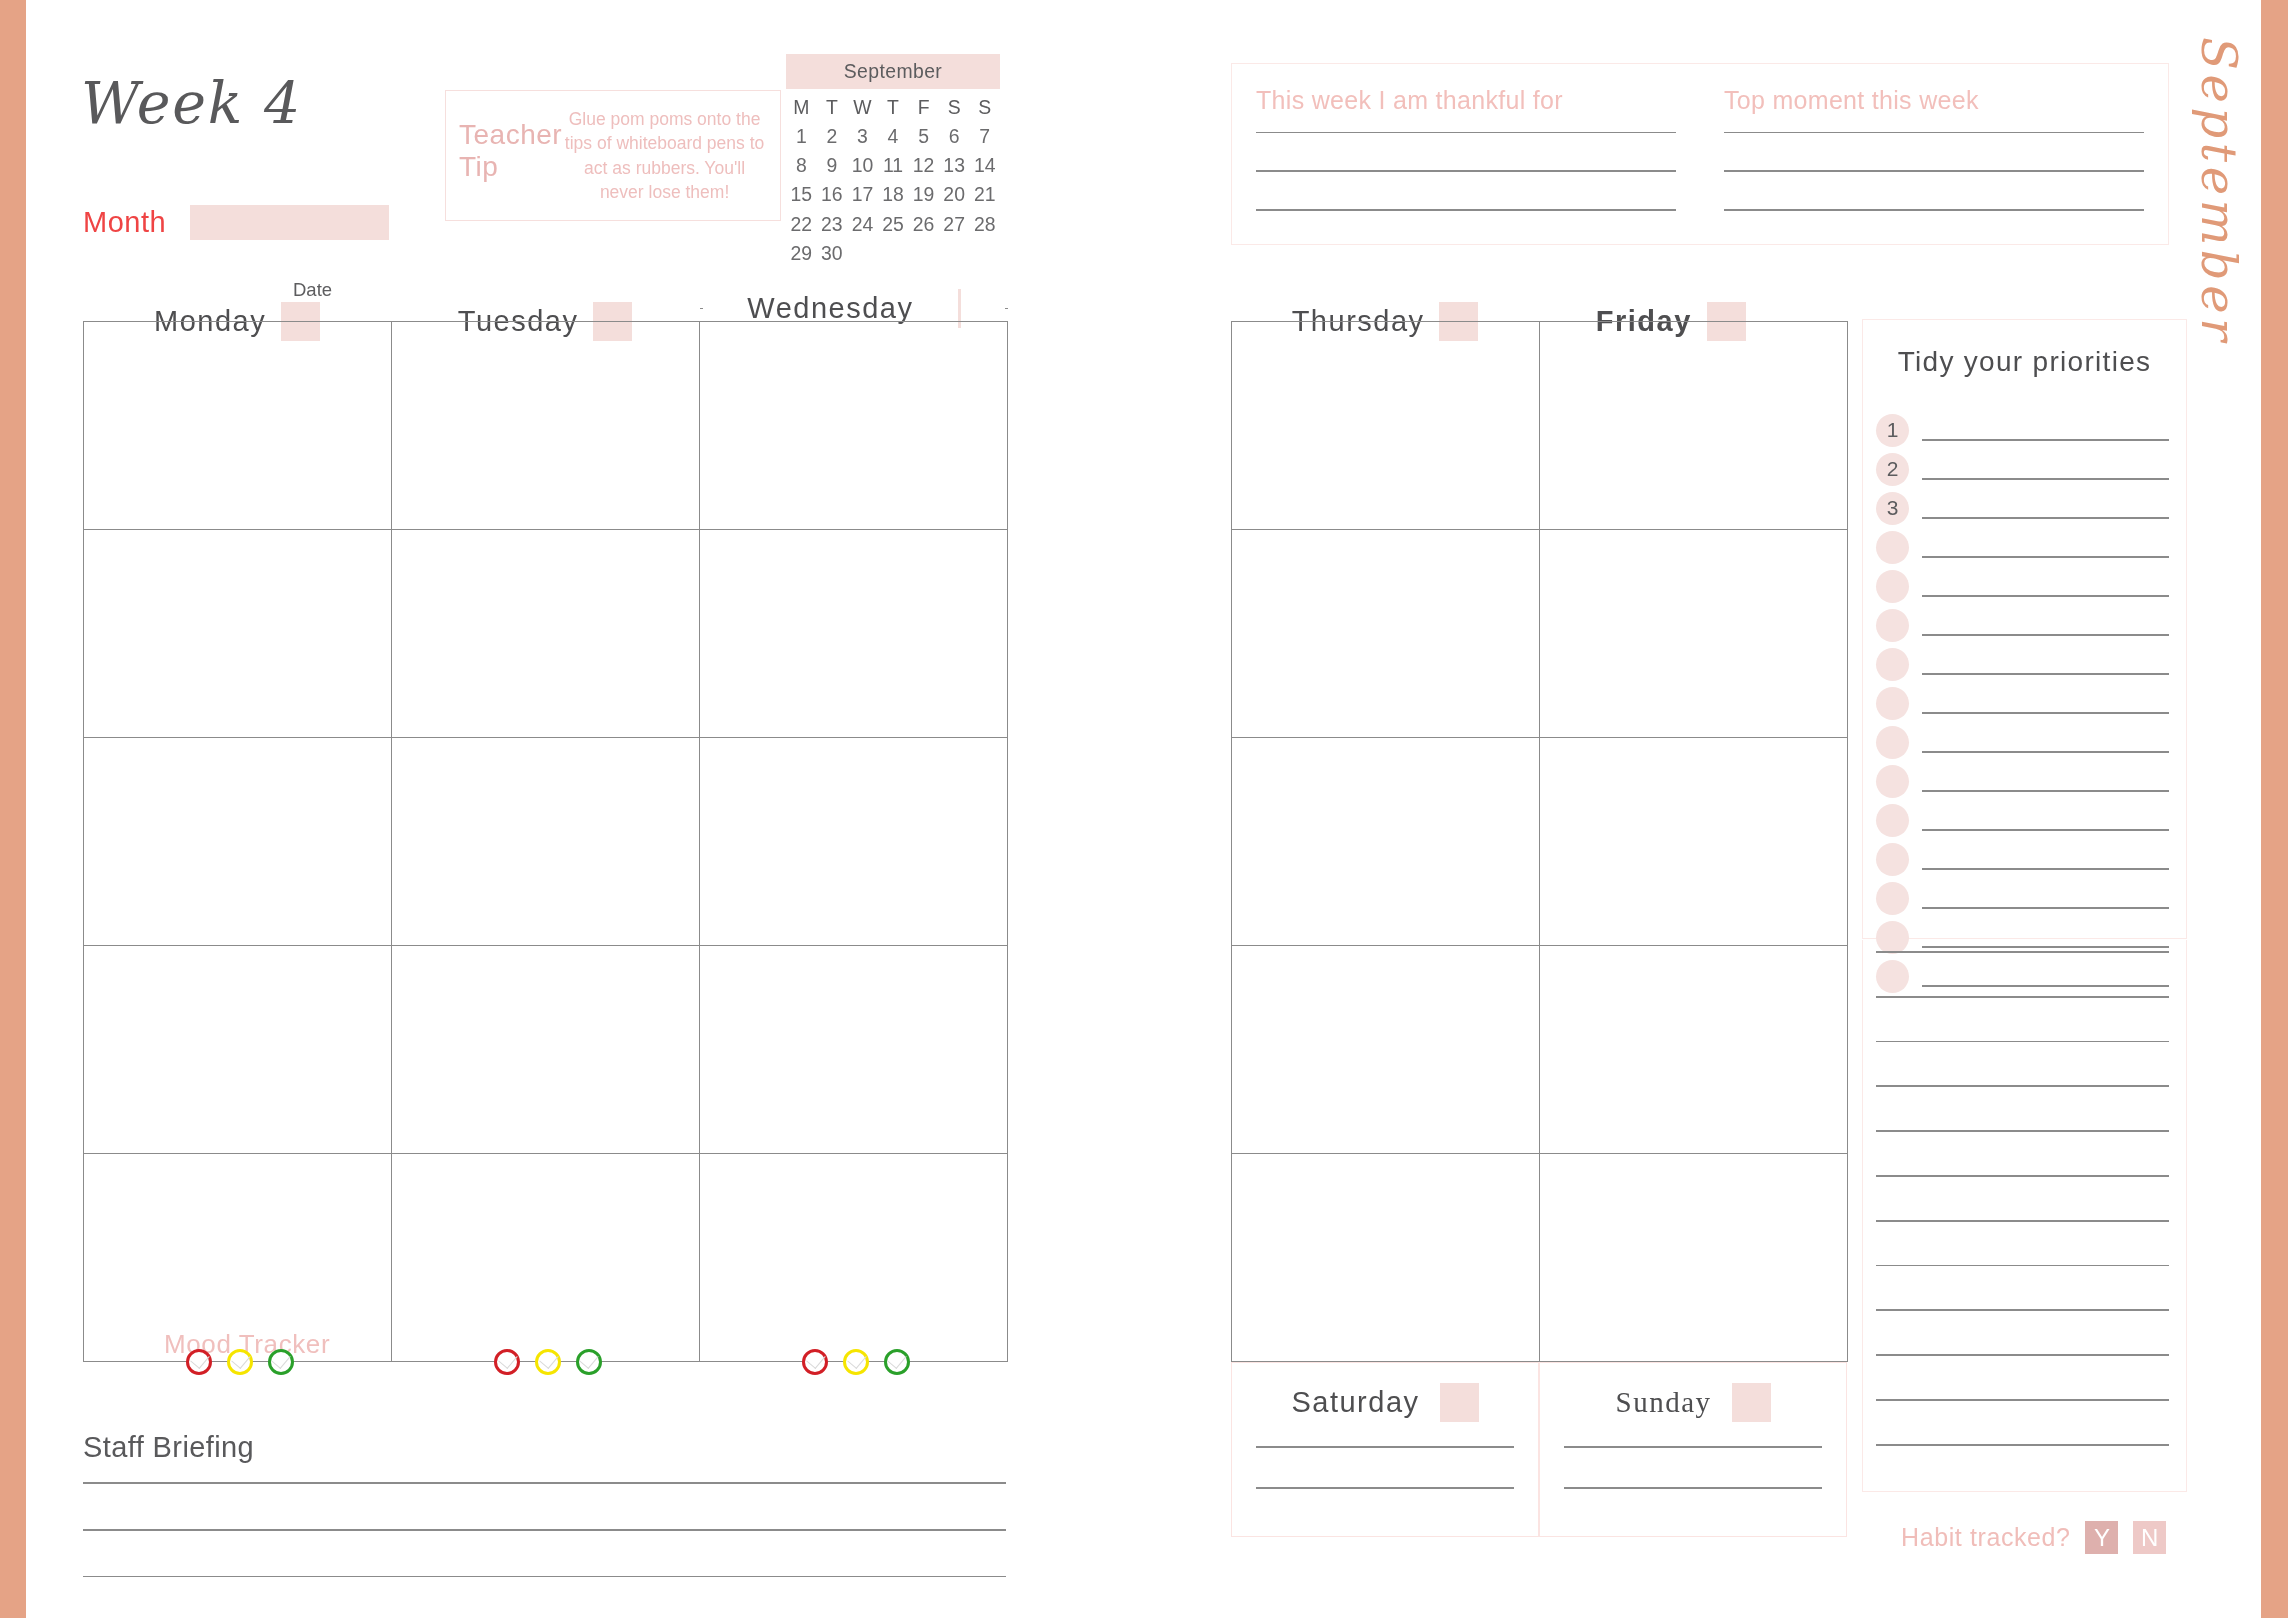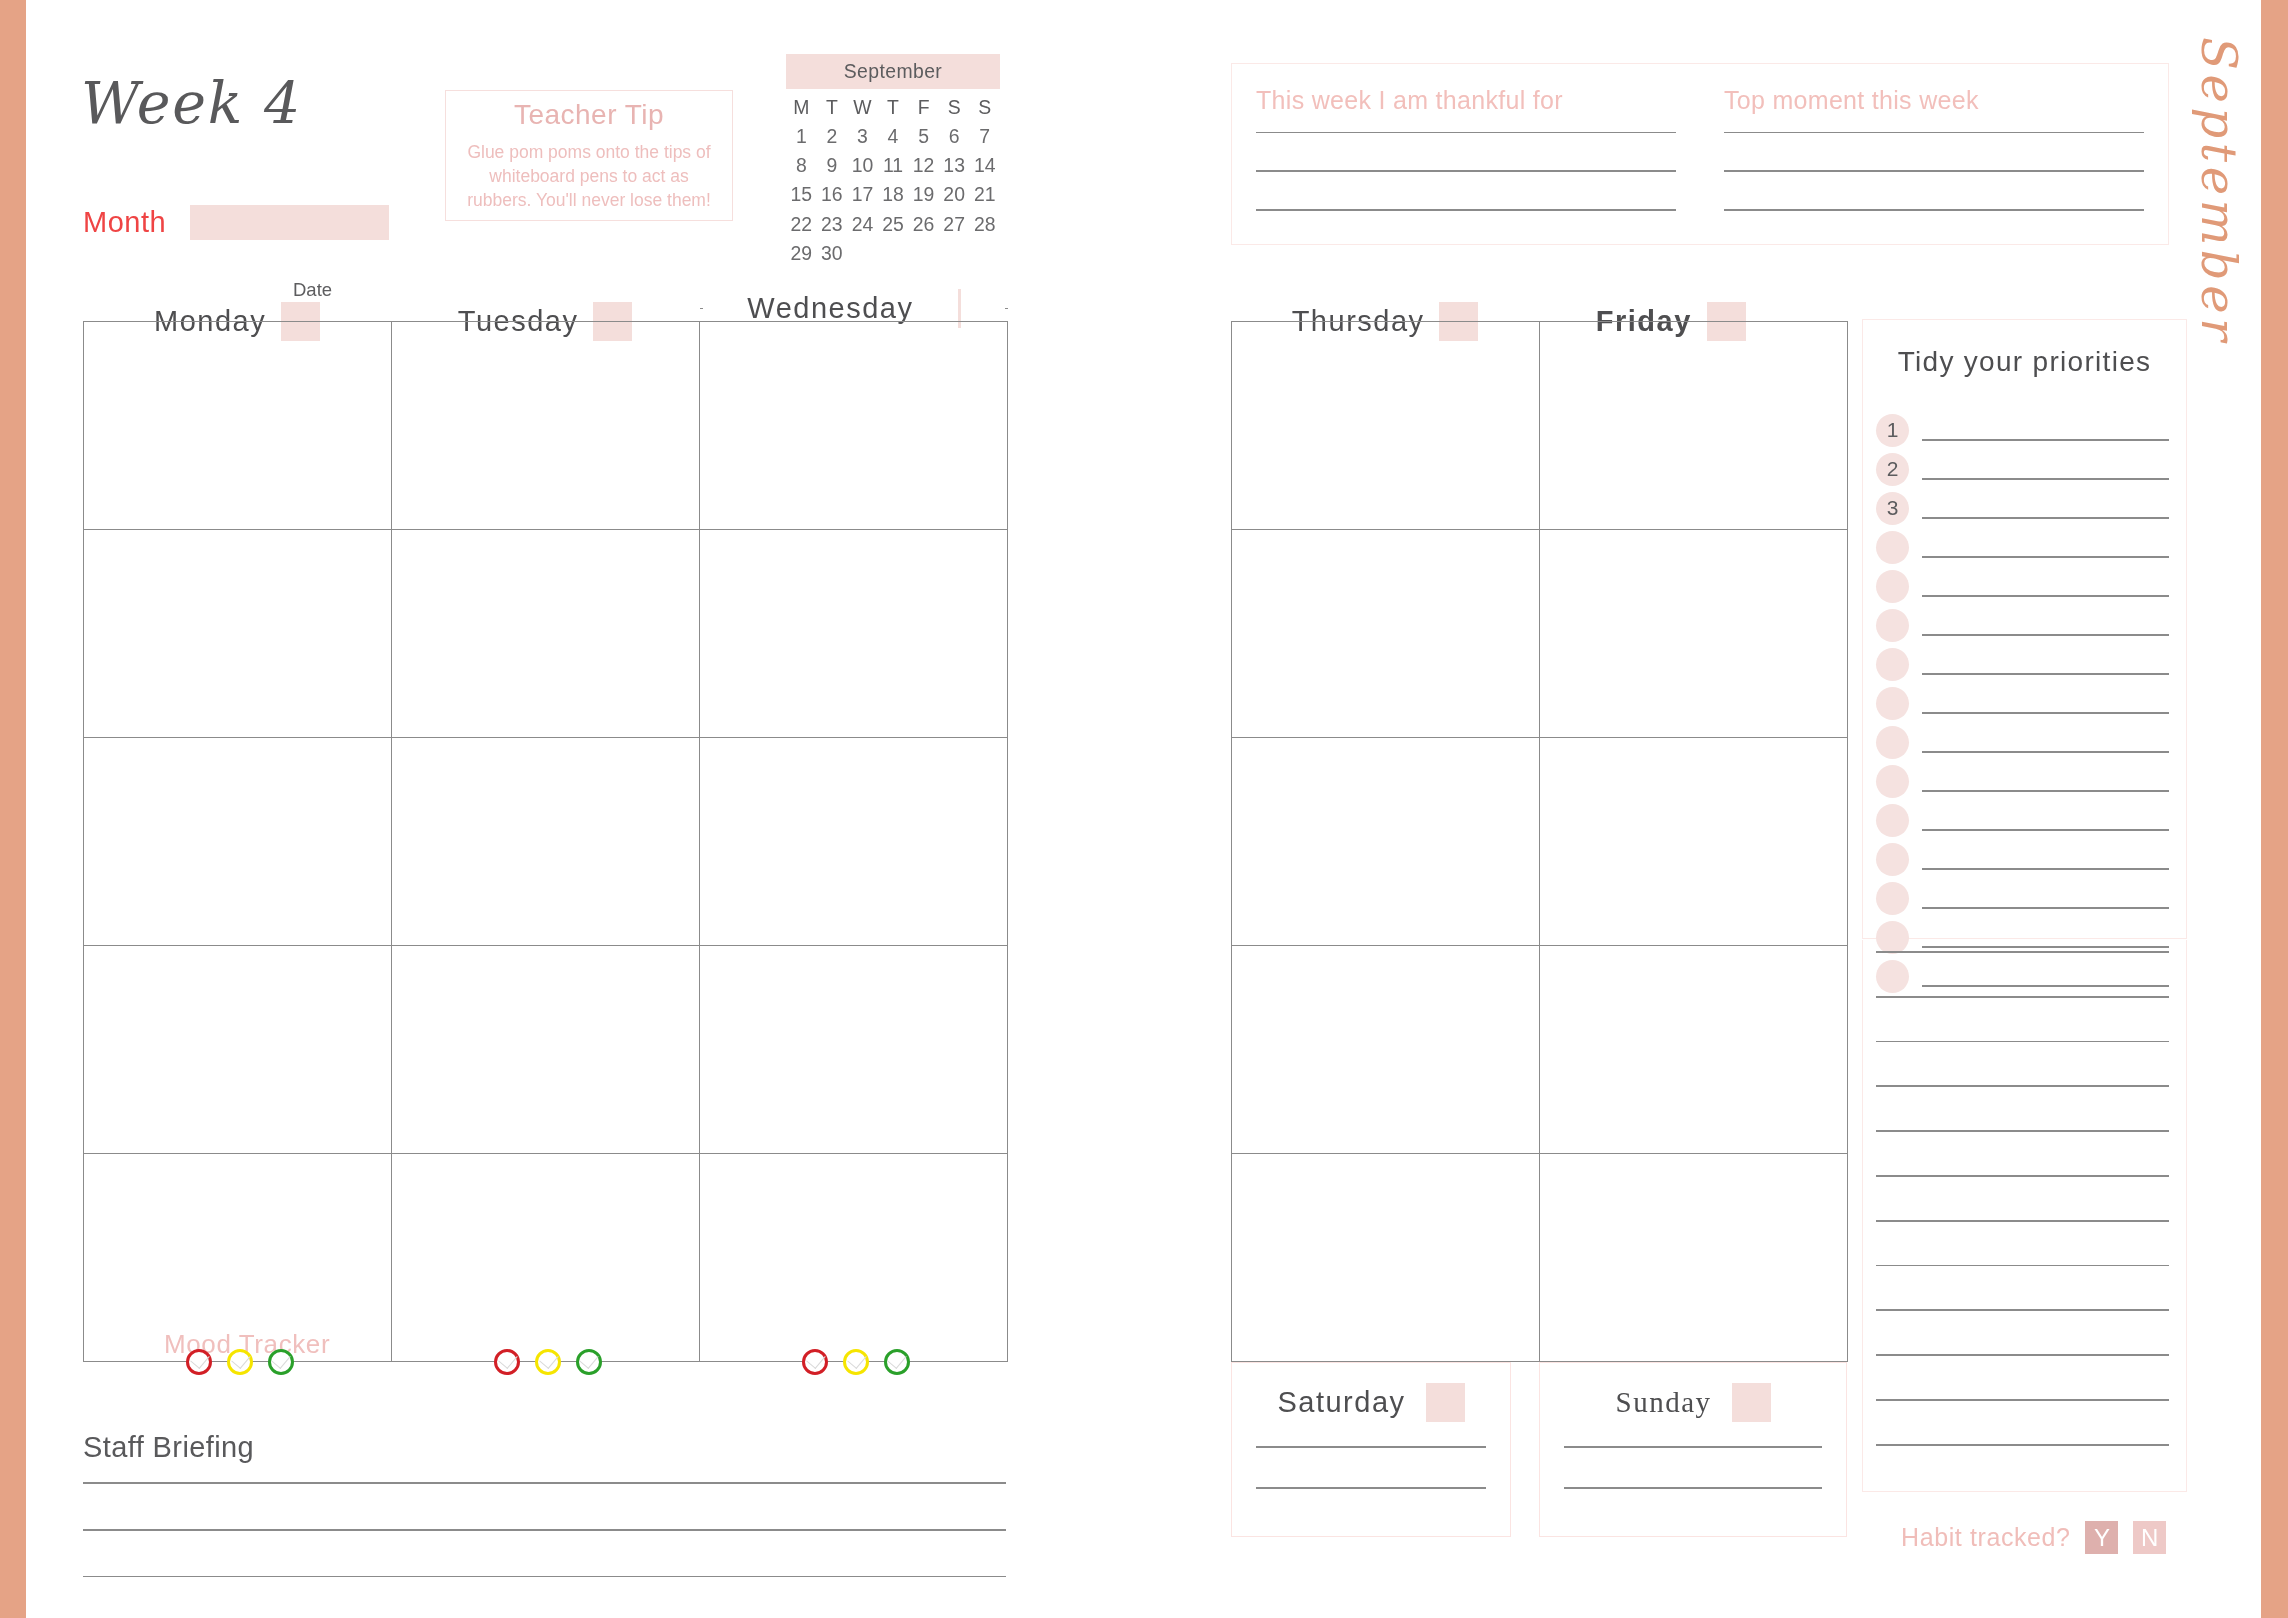--- a/index.html
+++ b/index.html
@@ -72,25 +72,24 @@
     letter-spacing: 0.5px;
   }
   .month-field {
     width: 199px;
     height: 35px;
   }
 
   .tip-box {
     position: absolute;
     left: 445px; top: 90px;
-    width: 288px; height: 131px;
+    width: 336px; height: 131px;
     border: 1.8px solid #f6dfdd;
     box-sizing: border-box;
     display: flex;
-    flex-direction: column;
     align-items: center;
     justify-content: center;
     padding: 3.7px 13px;
     box-sizing: border-box;
   }
   .tip-title {
     color: #e8b4b2;
     font-size: 28px;
     letter-spacing: 0.5px;
     margin-bottom: 9.2px;
@@ -556,21 +555,21 @@
         <div class="cell"></div>
         <div class="cell"></div>
         <div class="cell"></div>
         <div class="cell"></div>
         <div class="cell"></div>
         <div class="cell"></div>
       </div>
 
     <div id="right-mood-rows"></div>
 
-    <div class="weekend-box" style="left:96px; top:1362px; width:280px; height:175px;">
+    <div class="weekend-box" style="left:96px; top:1362px; width:308px; height:175px;">
       <div class="weekend-head">
         <span class="day-name">Saturday</span>
         <span class="date-chip pinkbox"></span>
       </div>
       <div class="weekend-lines">
         <div class="rule"></div>
         <div class="rule"></div>
       </div>
     </div>
 

